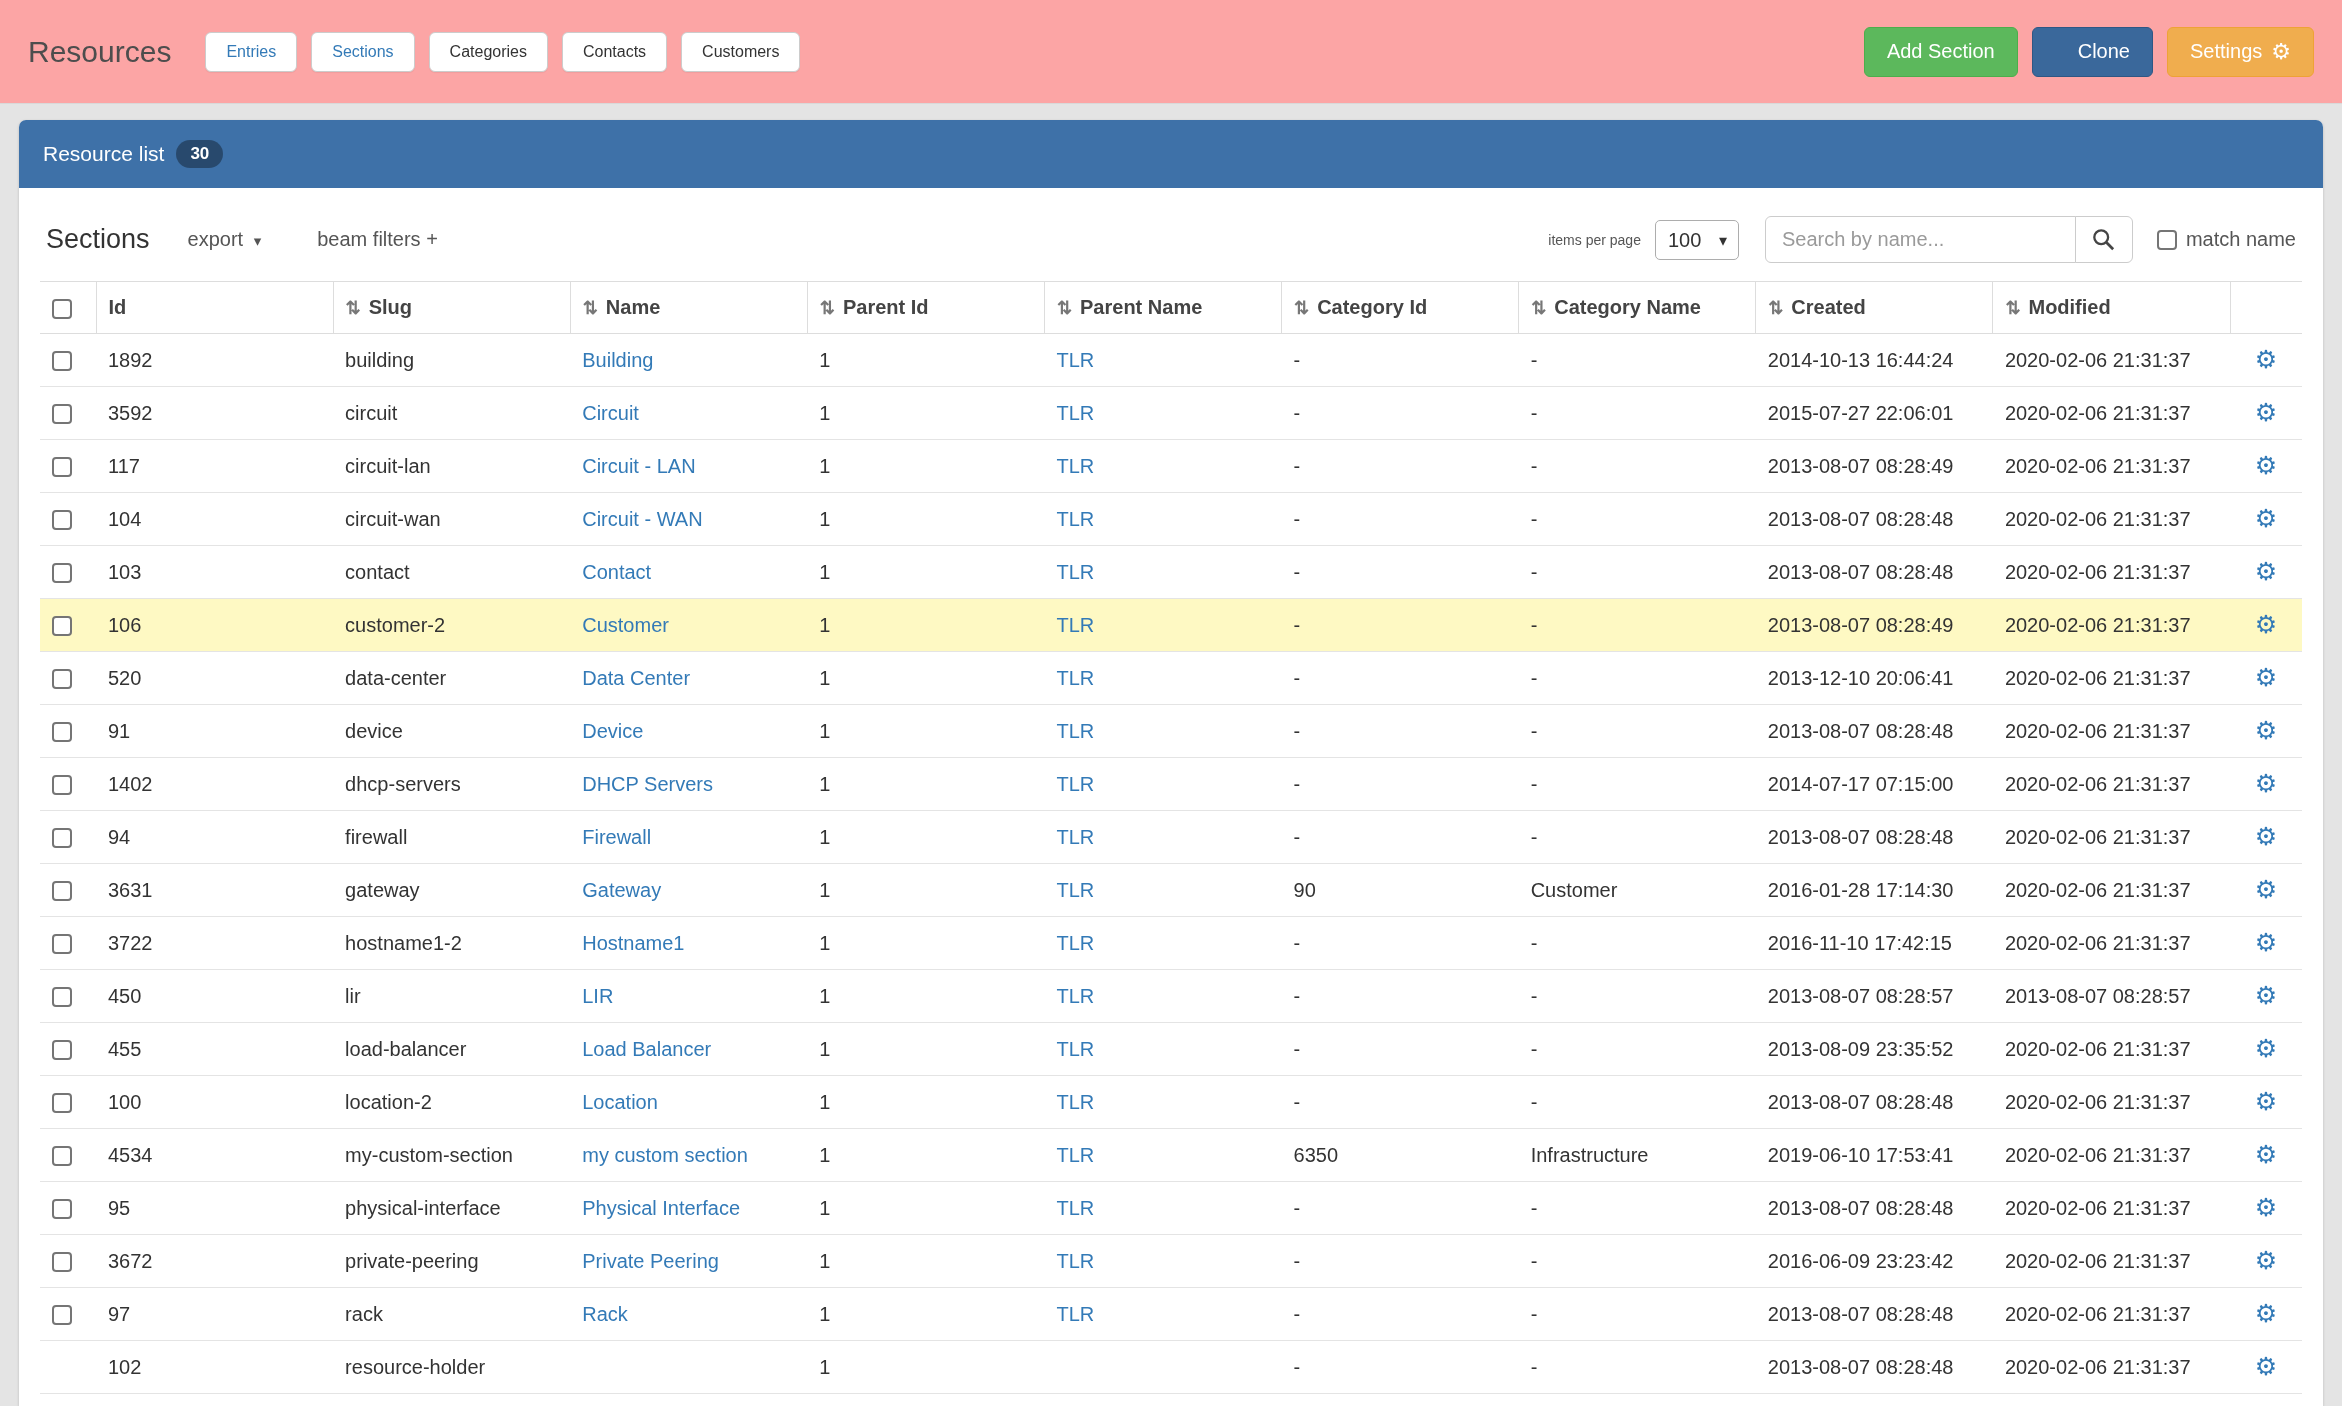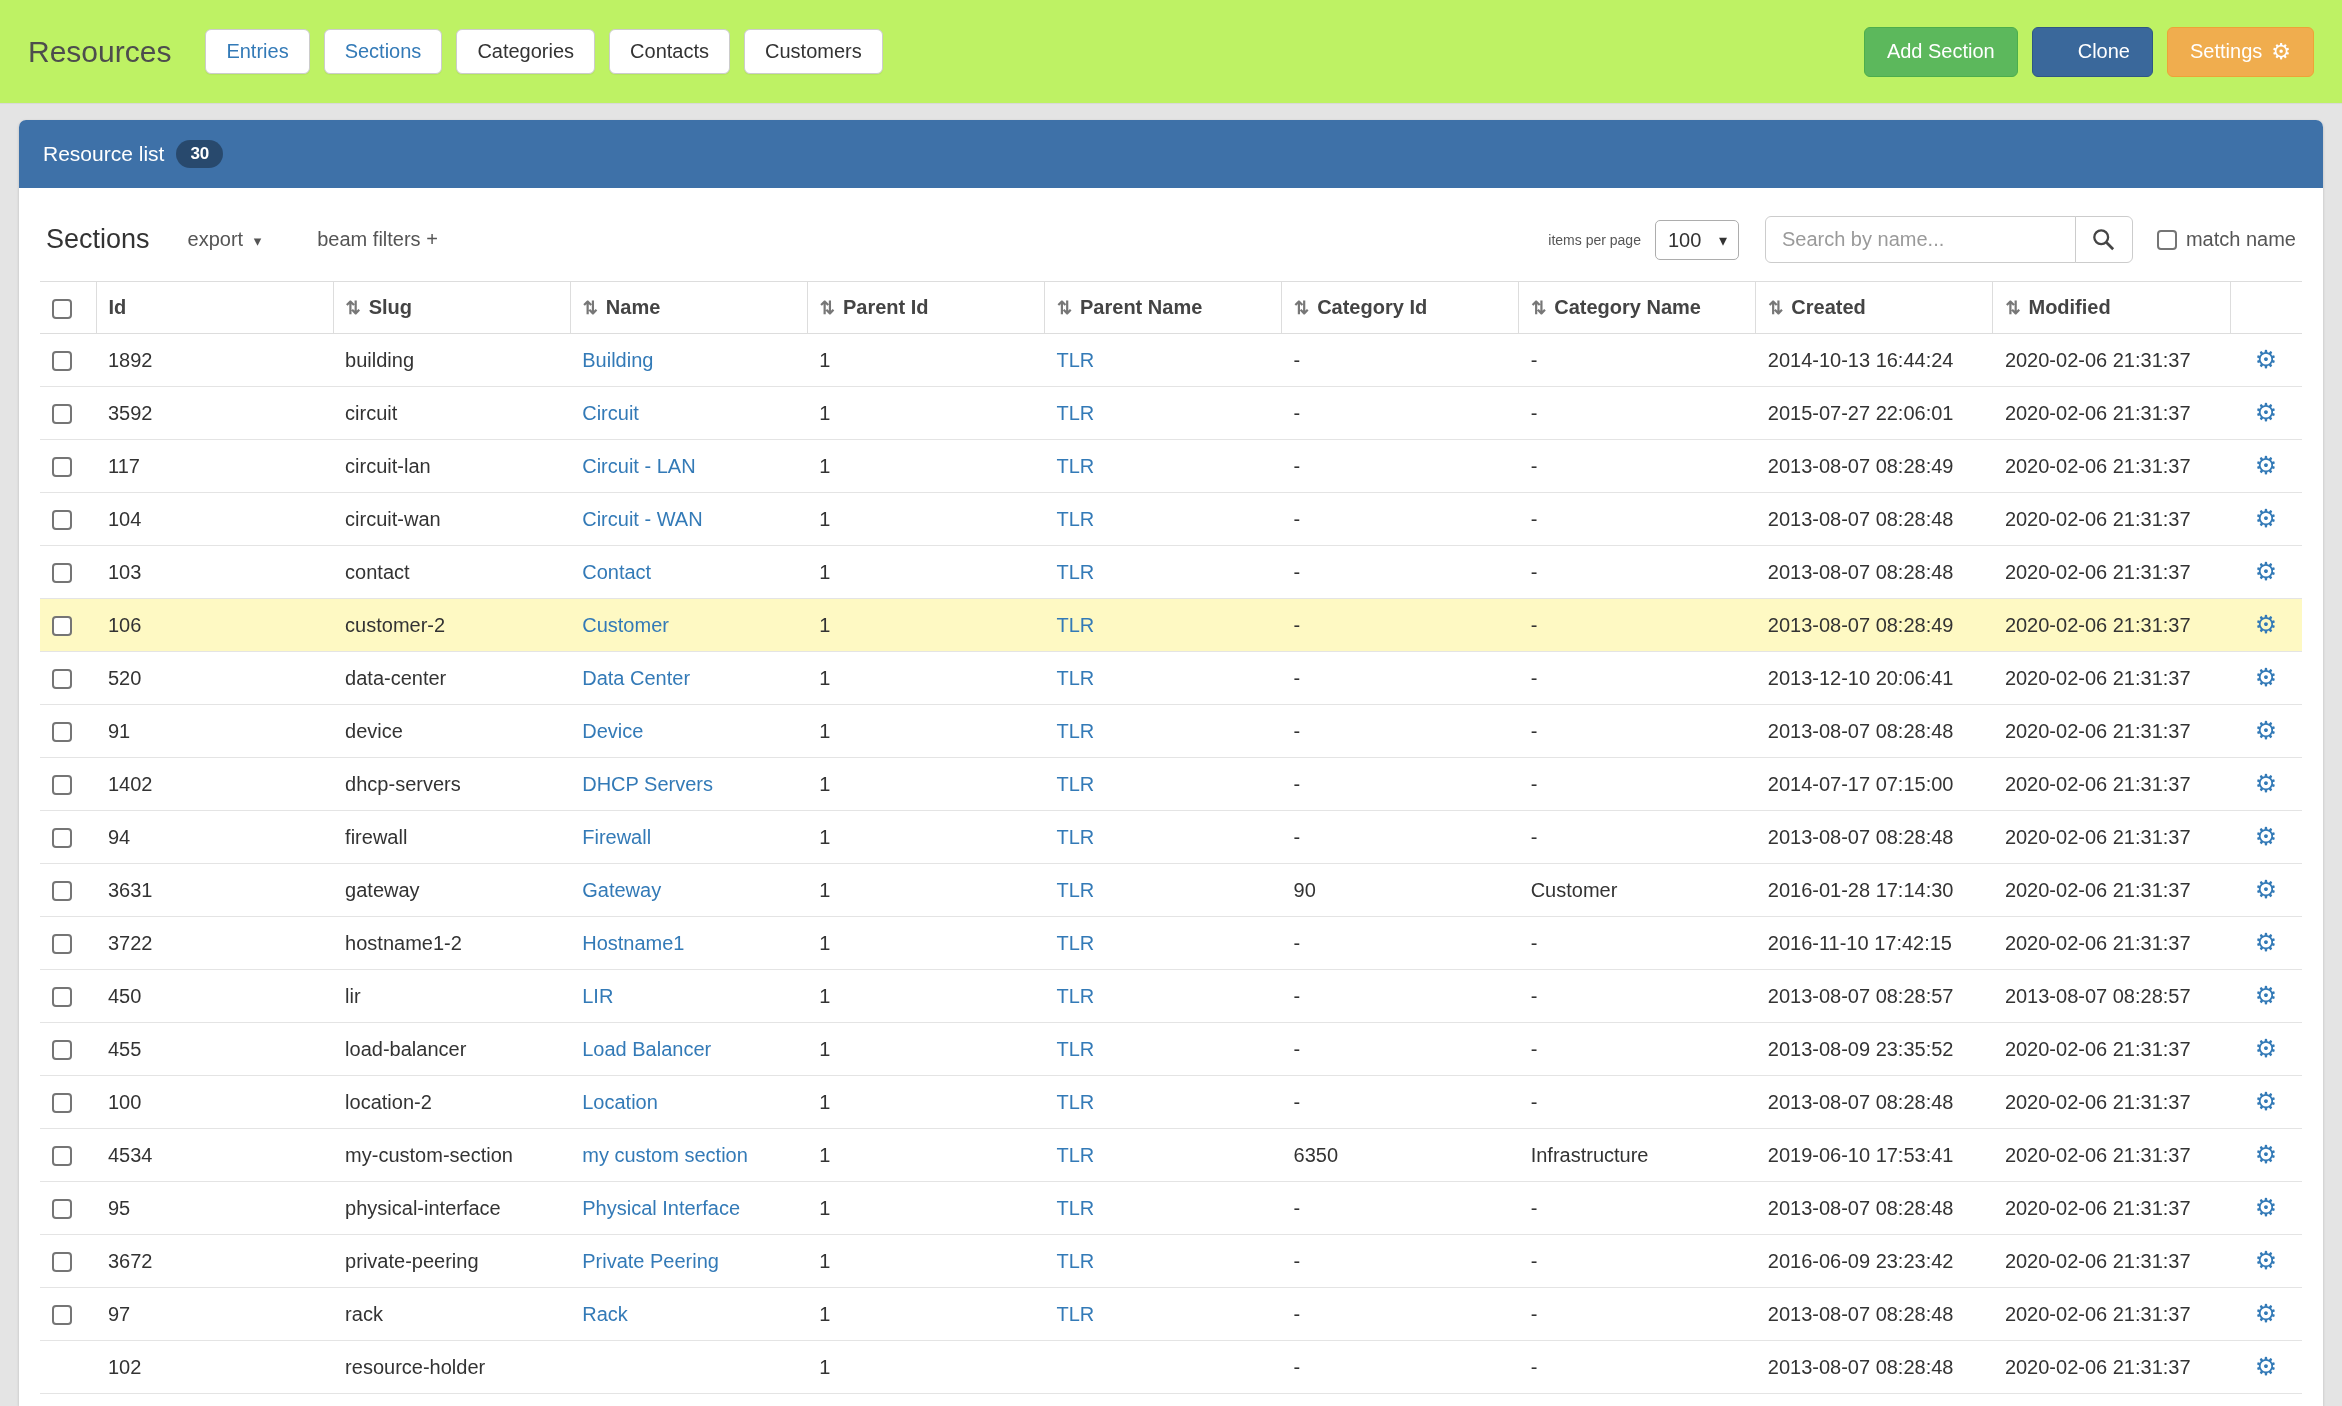--- a/index.html
+++ b/index.html
@@ -9,27 +9,27 @@
     overflow: hidden;
     background: #e4e4e4;
     font-family: "Liberation Sans", sans-serif;
     color: #333;
   }
   
   .top-bar {
     display: flex; align-items: center;
     height: 104px;
     padding: 0 28px;
-    background: #bef264;
+    background: #fca5a5;
     border-bottom: 1px solid #d9d9d9;
   }
   .page-title { font-size: 30px; color: #4d4d4d; margin-right: 34px; }
   .tabs { display: flex; gap: 14px; flex: 1; }
   .tab {
-    font-size: 20px; padding: 10px 20px;
+    font-size: 16px; padding: 10px 20px;
     background: #fff; border: 1px solid #ccc; border-radius: 6px;
     color: #333; cursor: pointer; font-family: inherit;
     box-shadow: 0 1px 1px rgba(0,0,0,0.05);
   }
   .tab.blue { color: var(--link, #337ab7); }
   .actions { display: flex; gap: 14px; }
   .btn {
     font-size: 20px; padding: 11px 22px;
     border-radius: 6px; color: #fff; cursor: pointer; font-family: inherit;
     border: 1px solid transparent;

